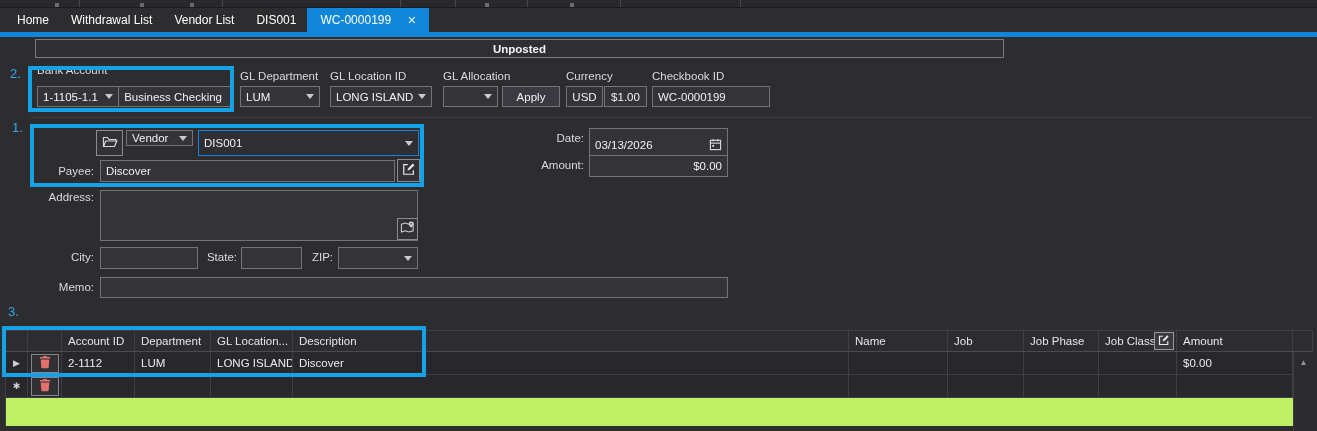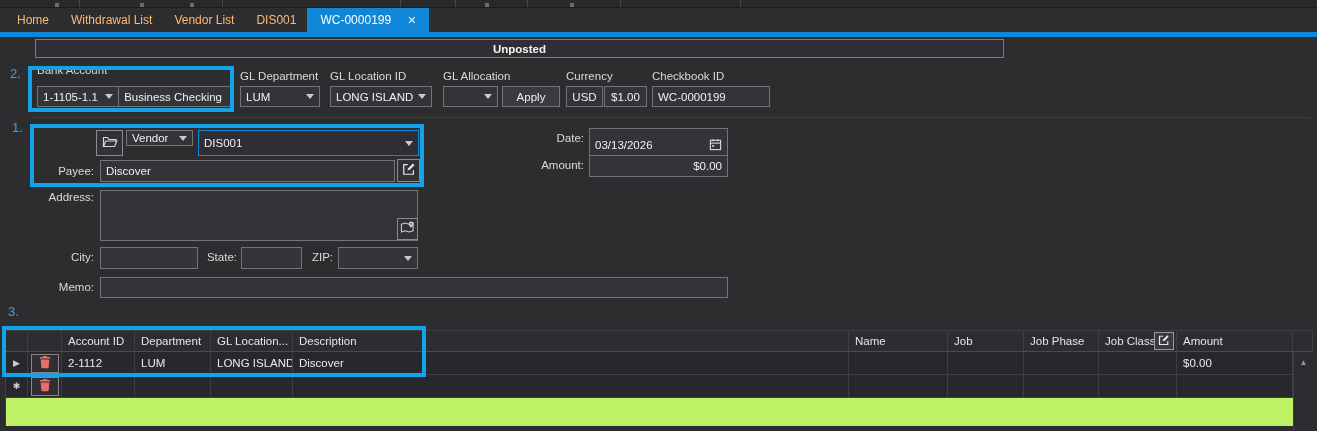--- a/index.html
+++ b/index.html
@@ -7,21 +7,21 @@
   body { font-family:"Liberation Sans", sans-serif; }
   .screen { position:relative; width:1317px; height:431px; background:#2d2d30; overflow:hidden; }
 
   
   .sliver { position:absolute; left:0; top:0; width:1317px; height:8px; background:#29292c; border-bottom:1px solid #1d1d20; }
   .sliver i { position:absolute; top:0; width:1px; height:7px; background:#46464c; }
   .sliver b { position:absolute; top:3px; width:4px; height:4px; background:#6a6a70; }
 
   
   .tabbar { position:absolute; left:0; top:8px; width:1317px; height:24px; display:flex; align-items:stretch; padding-left:6px; background:#2d2d30; }
-  .tab { display:flex; align-items:center; padding:0 11px; font-size:12px; color:#fdba74; cursor:default; }
+  .tab { display:flex; align-items:center; padding:0 11px; font-size:12px; color:#ffffff; cursor:default; }
   .tab.active { background:#1086d9; color:#ffffff; padding:0 13px; gap:16px; }
   .tab .x { font-size:11px; color:#e8f2fb; line-height:1; }
   .bluestrip { position:absolute; left:0; top:32px; width:1317px; height:5px; background:#1086d9; }
 
   
   .unposted { position:absolute; left:35px; top:39px; width:969px; height:19px; border:1px solid #7a7a80; background:#2f2f33; display:flex; align-items:center; justify-content:center; font-size:11.5px; font-weight:bold; color:#f5f5f5; }
 
   .lbl { position:absolute; font-size:11.5px; color:#dadadd; white-space:nowrap; }
   .lbl.r { text-align:right; }
 

